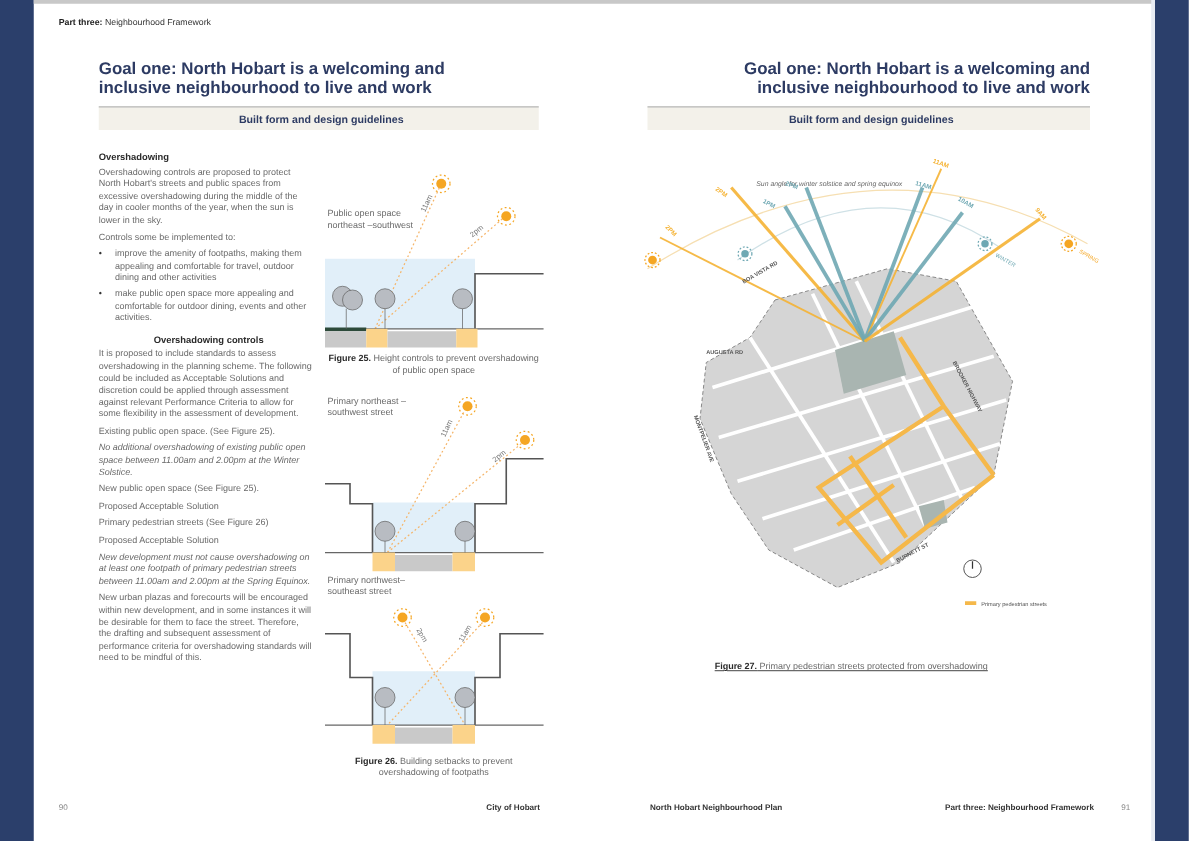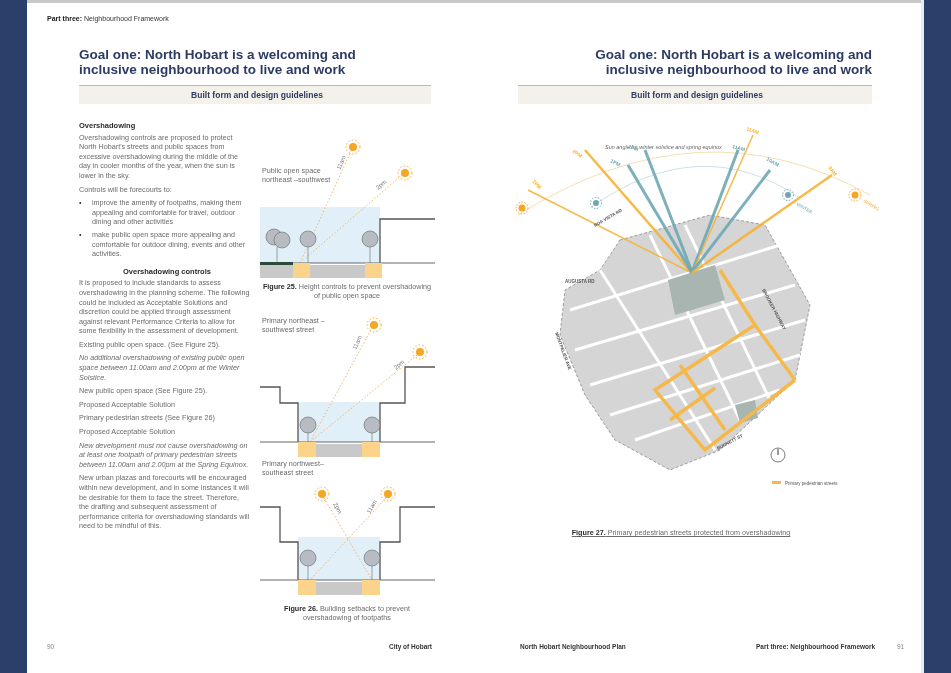--- a/index.html
+++ b/index.html
@@ -37,21 +37,21 @@
 
 <div class="abs goal" style="left:79px;top:47px;width:360px;">
   <div>Goal one: North Hobart is a welcoming and</div>
   <div>inclusive neighbourhood to live and work</div>
 </div>
 <div class="abs band" style="left:79px;top:85px;width:352px;">Built form and design guidelines</div>
 
 <div class="abs body" style="left:79px;top:121px;width:172px;">
   <h4>Overshadowing</h4>
   <p>Overshadowing controls are proposed to protect North Hobart's streets and public spaces from excessive overshadowing during the middle of the day in cooler months of the year, when the sun is lower in the sky.</p>
-  <p>Controls will be forecourts to:</p>
+  <p>Controls some be implemented to:</p>
   <ul>
     <li>improve the amenity of footpaths, making them appealing and comfortable for travel, outdoor dining and other activities</li>
     <li>make public open space more appealing and comfortable for outdoor dining, events and other activities.</li>
   </ul>
   <h4 style="margin-top:8px;margin-left:44px;">Overshadowing controls</h4>
   <p>It is proposed to include standards to assess overshadowing in the planning scheme. The following could be included as Acceptable Solutions and discretion could be applied through assessment against relevant Performance Criteria to allow for some flexibility in the assessment of development.</p>
   <p>Existing public open space. (See Figure 25).</p>
   <p><em>No additional overshadowing of existing public open space between 11.00am and 2.00pm at the Winter Solstice.</em></p>
   <p>New public open space (See Figure 25).</p>
   <p>Proposed Acceptable Solution</p>

